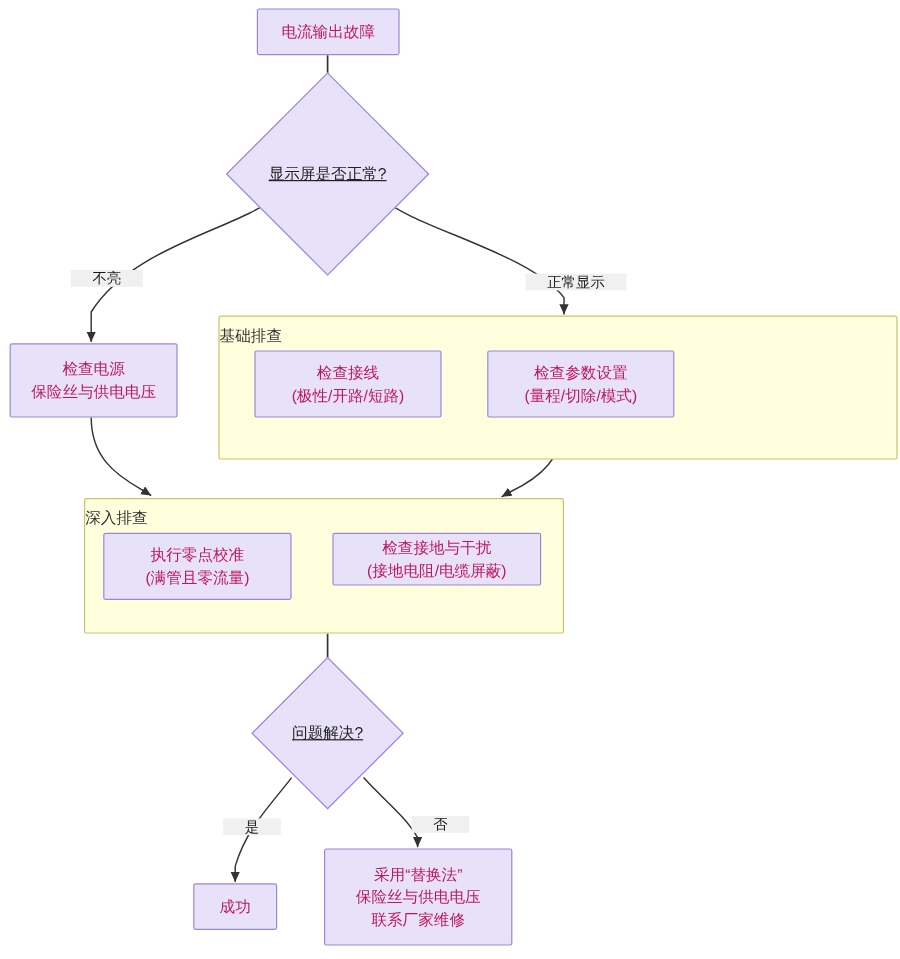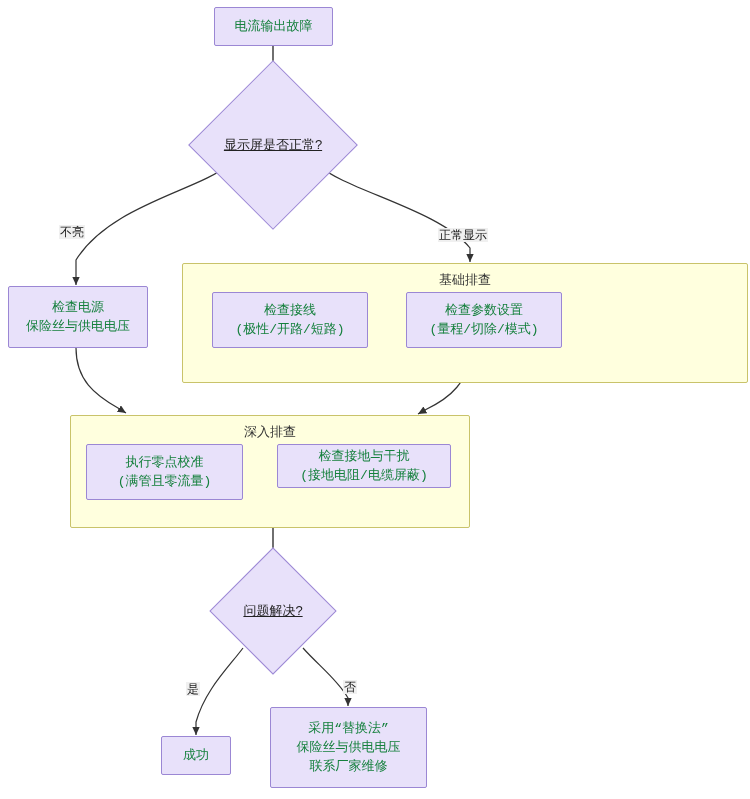--- a/index.html
+++ b/index.html
@@ -28,25 +28,24 @@
   .node {
     position: absolute;
     box-sizing: border-box;
     background: #e8e1fa;
     border: 1px solid #9b87d4;
     border-radius: 2px;
     display: flex;
     align-items: center;
     justify-content: center;
     text-align: center;
-    color: #15803d;
+    color: #be185d;
     font-size: 13px;
     line-height: 19px;
     z-index: 3;
-    font-family: Liberation Mono, monospace;
   }
   .node .lines {
     padding: 2px 6px;
     white-space: pre-line;
   }
   .diamond {
     position: absolute;
     z-index: 3;
   }
   .diamond .dshape {
@@ -81,31 +80,30 @@
     background: #ffffde;
     border: 1px solid #c9c36a;
     border-radius: 2px;
     z-index: 1;
   }
   .cluster-title {
     position: absolute;
     top: 7px;
     left: 0;
     width: 100%;
-    text-align: center;
     font-size: 13px;
     color: #333333;
   }
   .edge-label {
     position: absolute;
     background: #f0f0f0;
     color: #1a1a1a;
     font-size: 12px;
     line-height: 14px;
-    padding: 0 1px;
+    padding: 0 18px;
     z-index: 4;
     white-space: nowrap;
   }
 </style>
 </head>
 <body>
 
 <div id="canvas">
 
   <svg id="wires" viewBox="0 0 750 799">

